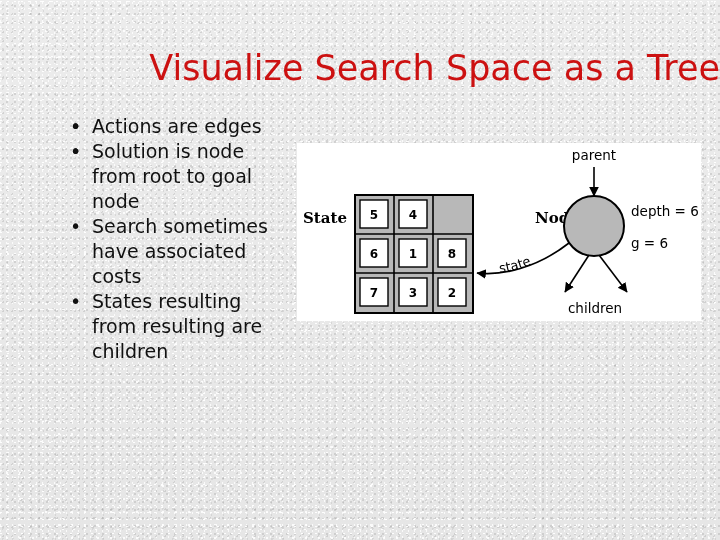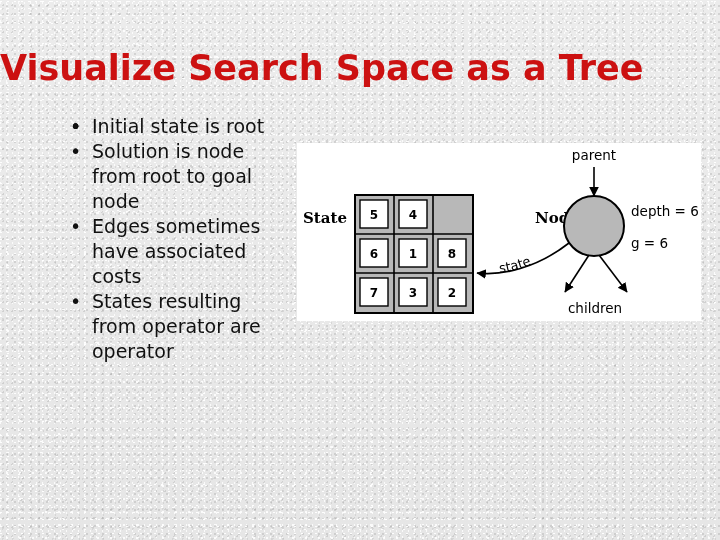--- a/index.html
+++ b/index.html
@@ -42,27 +42,26 @@
     inset: 0;
     z-index: 1;
   }
 
   
   #title {
     position: absolute;
     left: 0;
     top: 46px;
     width: 720px;
-    text-align: left;
+    text-align: right;
     font-size: 35px;
     line-height: 44px;
     color: #cc1111;
     font-family: "DejaVu Sans", sans-serif;
     white-space: nowrap;
-    font-weight: bold;
   }
 
   
   #bullets {
     position: absolute;
     left: 62px;
     top: 114px;
     width: 218px;
     margin: 0;
     padding: 0;
@@ -130,36 +129,36 @@
 <div id="slide">
 
   <div id="title">Visualize Search Space as a Tree</div>
 
   <ul id="bullets">
     <li>
       <span class="bullet-dot">•</span>
     </li>
     <li>
       <span class="bullet-dot">•</span>
-    </li>
-    <li>
-      <span class="bullet-dot">•</span>
-      <span>Initial state is root</span>
+      <span>Actions are edges</span>
+    </li>
+    <li>
+      <span class="bullet-dot">•</span>
     </li>
     <li>
       <span class="bullet-dot">•</span>
       <span>Solution is node from root to goal node</span>
     </li>
     <li>
       <span class="bullet-dot">•</span>
-      <span>Edges sometimes have associated costs</span>
-    </li>
-    <li>
-      <span class="bullet-dot">•</span>
-      <span>States resulting from operator are operator</span>
+      <span>Search sometimes have associated costs</span>
+    </li>
+    <li>
+      <span class="bullet-dot">•</span>
+      <span>States resulting from resulting are children</span>
     </li>
   </ul>
 
   <div id="diagram-panel">
     <svg id="diagram-svg" viewBox="0 0 404 178" xmlns="http://www.w3.org/2000/svg">
       <defs>
         <marker id="arrowhead" markerWidth="7" markerHeight="7" refX="5.6" refY="3" orient="auto">
           <path d="M0,0 L6,3 L0,6 z" fill="#000"></path>
         </marker>
         <path id="state-arc-path" d="M 176,130 C 205,133 240,125 272,100" fill="none"></path>

